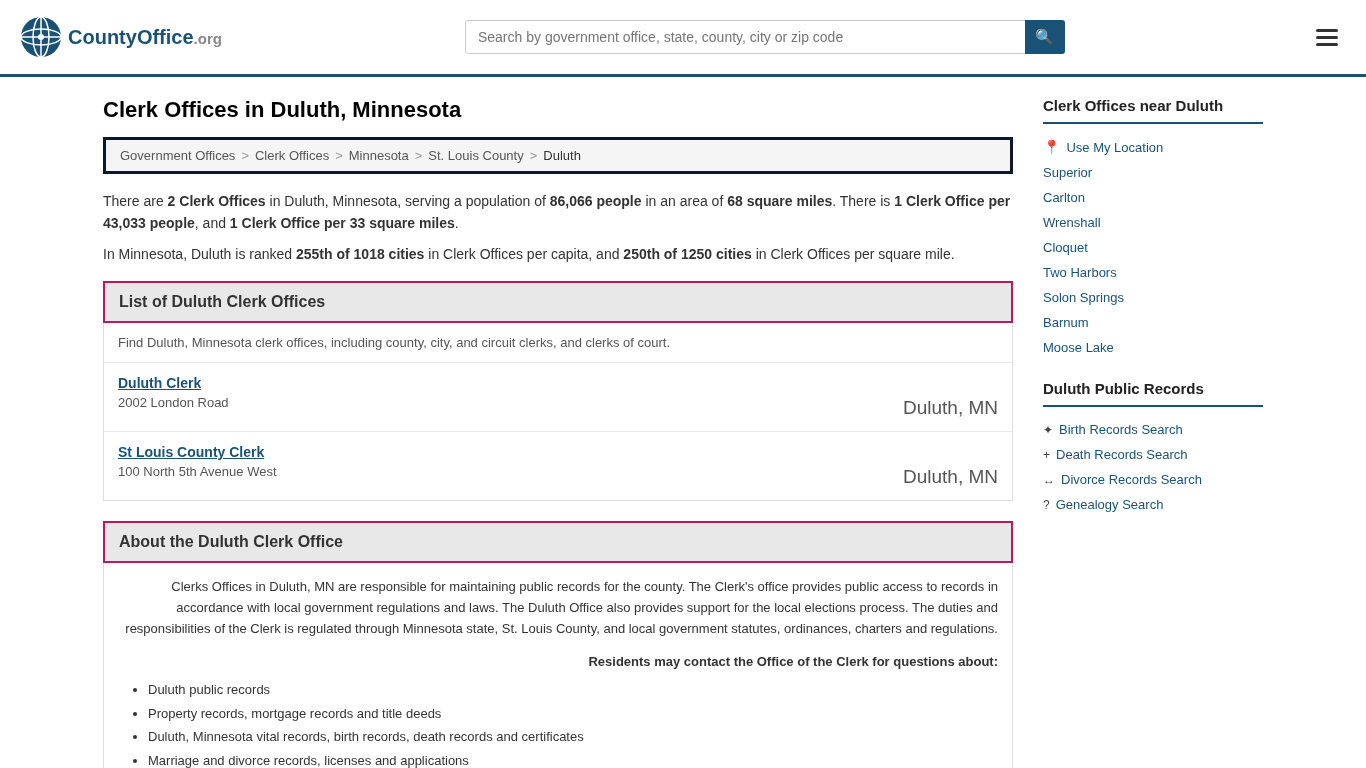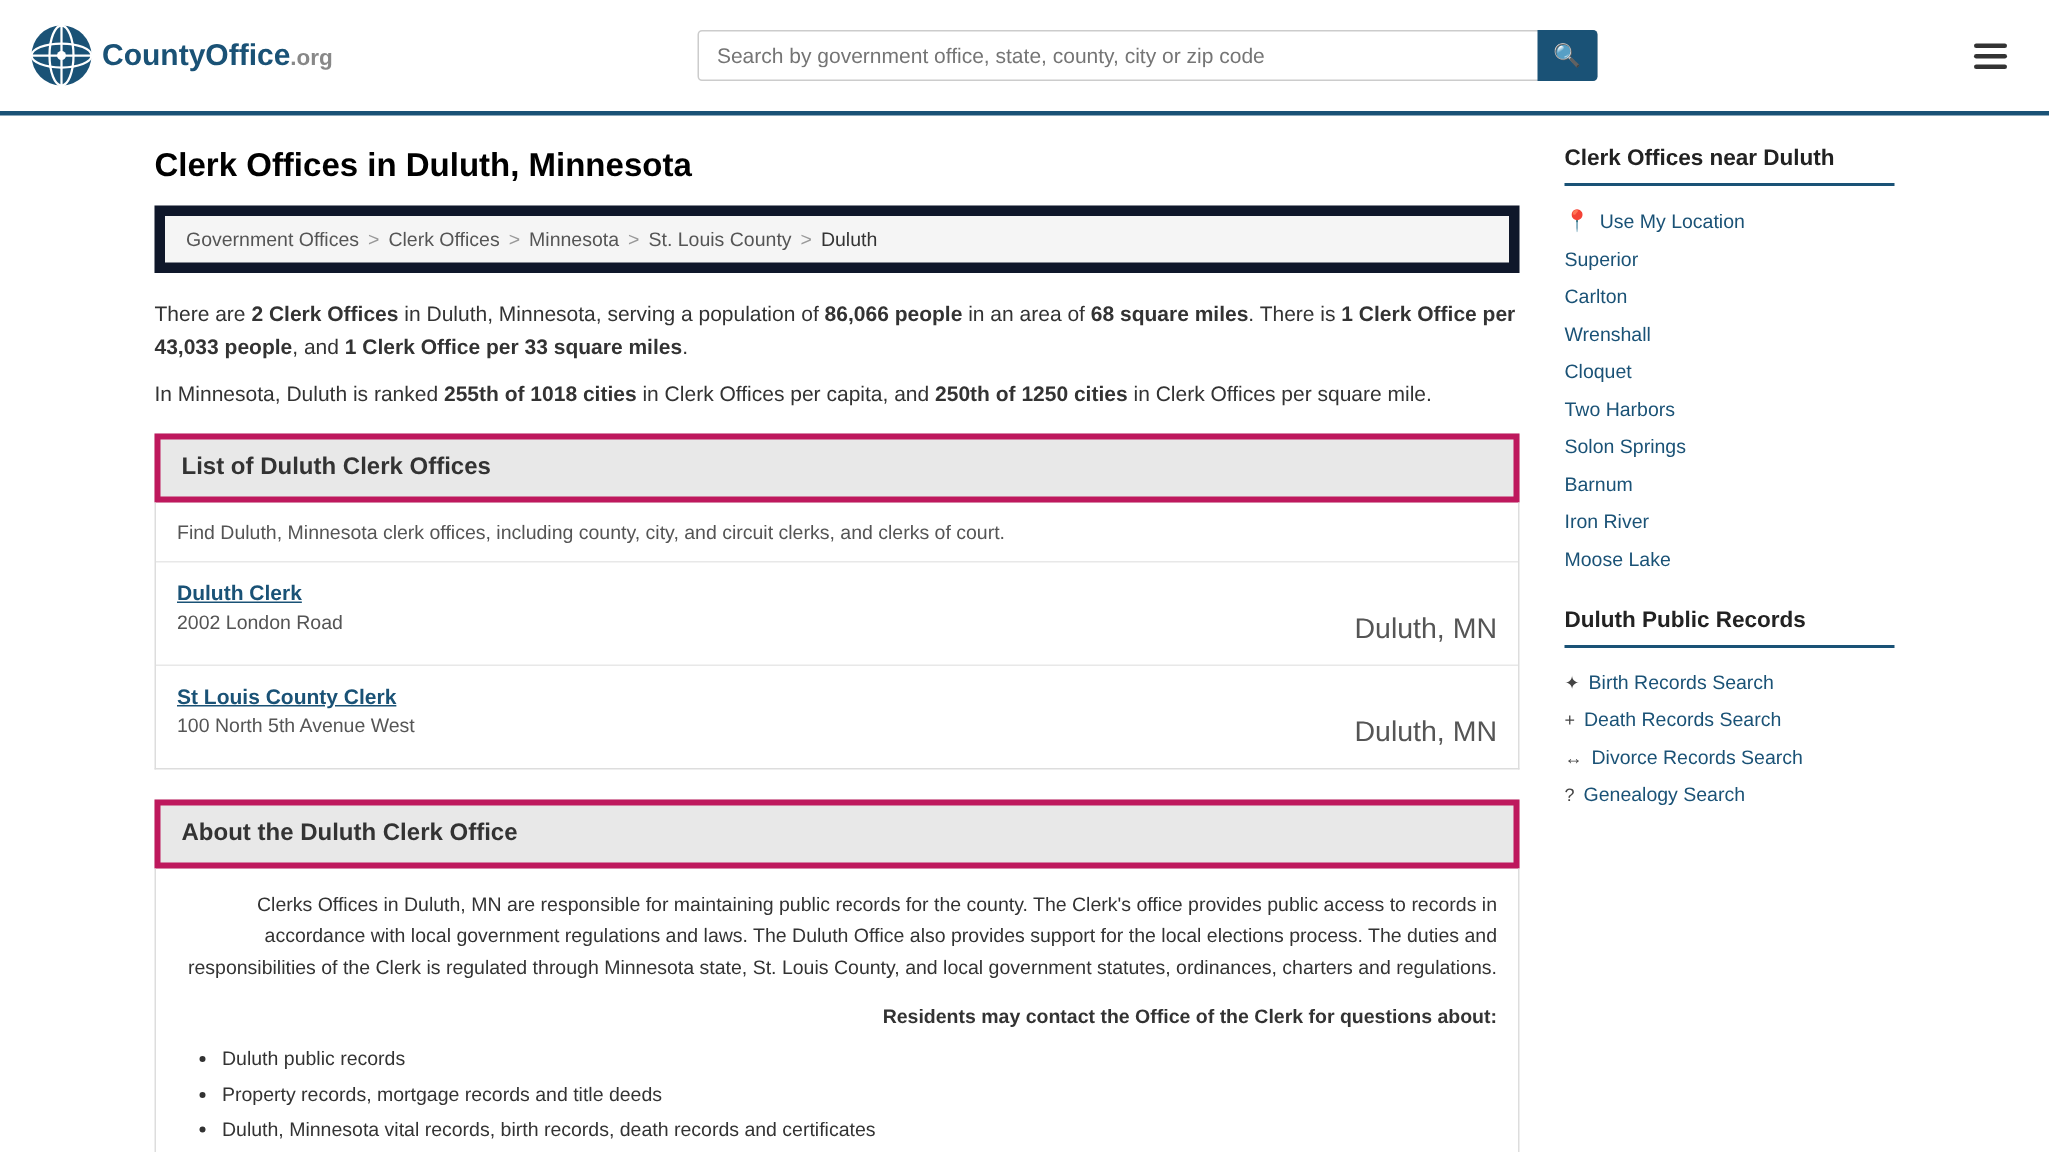--- a/index.html
+++ b/index.html
@@ -84,21 +84,21 @@
     #page-title {
       font-size: 22px;
       font-weight: bold;
       color: #000000;
       margin-bottom: 14px;
     }
 
     
     #breadcrumb {
       background: #f5f5f5;
-      border: 7px solid #0f172a;
+      border: 3px solid #0f172a;
       padding: 8px 14px;
       font-size: 13px;
       color: #555;
       margin-bottom: 16px;
       display: flex;
       align-items: center;
       flex-wrap: wrap;
       gap: 4px;
     }
     #breadcrumb a {
@@ -111,21 +111,21 @@
     
     .stats-section {
       margin-bottom: 16px;
       line-height: 1.6;
     }
     .stats-section p { margin-bottom: 8px; }
 
     
     .section-header {
       background: #e8e8e8;
-      border: 4px solid #be185d;
+      border: 2px solid #be185d;
       padding: 10px 14px;
       font-size: 16px;
       font-weight: bold;
       margin-bottom: 0;
     }
 
     
     .office-list {
       border: 1px solid #ddd;
       border-top: none;
@@ -354,21 +354,20 @@
         <span>Use My Location</span>
       </a>
 
       <a href="#" class="sidebar-link">Superior</a>
       <a href="#" class="sidebar-link">Carlton</a>
       <a href="#" class="sidebar-link">Wrenshall</a>
       <a href="#" class="sidebar-link">Cloquet</a>
       <a href="#" class="sidebar-link">Two Harbors</a>
       <a href="#" class="sidebar-link">Solon Springs</a>
       <a href="#" class="sidebar-link">Barnum</a>
-      <a href="#" class="sidebar-link">Iron River</a>
       <a href="#" class="sidebar-link">Moose Lake</a>
     </div>
 
     <div class="sidebar-section">
       <div class="sidebar-title">Duluth Public Records</div>
 
       <a href="#" class="sidebar-link">
         <span class="rec-icon">✦</span>
         <span>Birth Records Search</span>
       </a>

